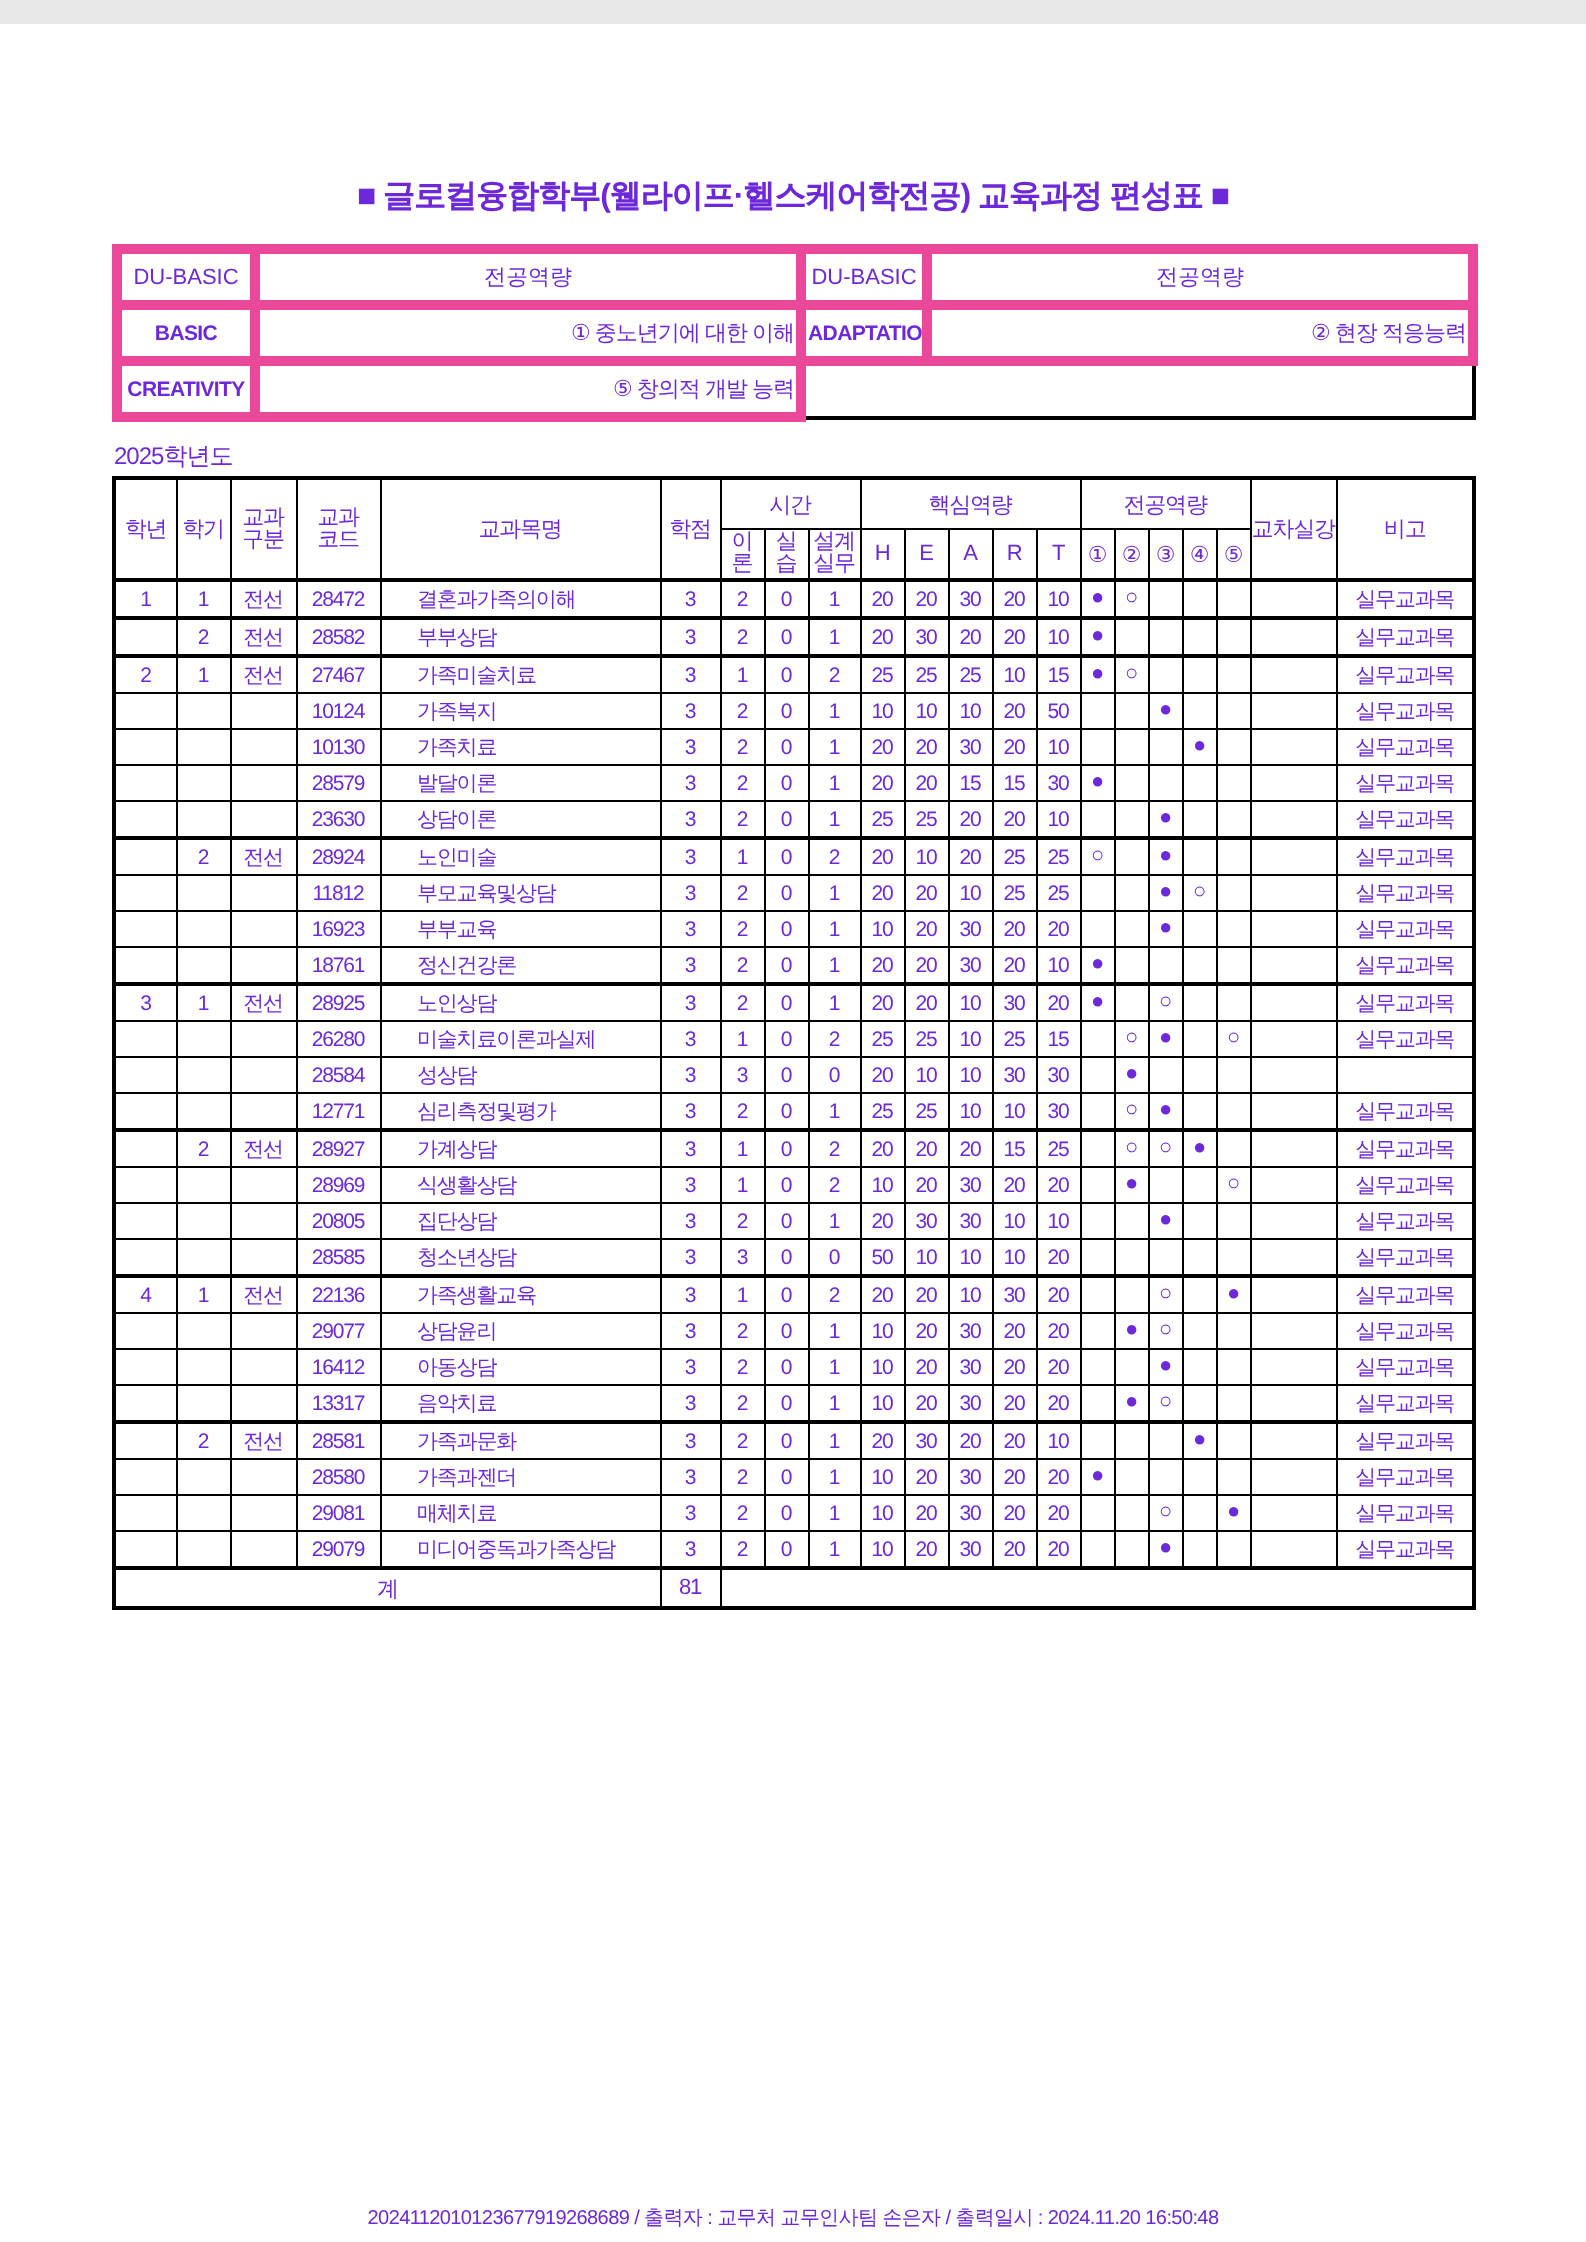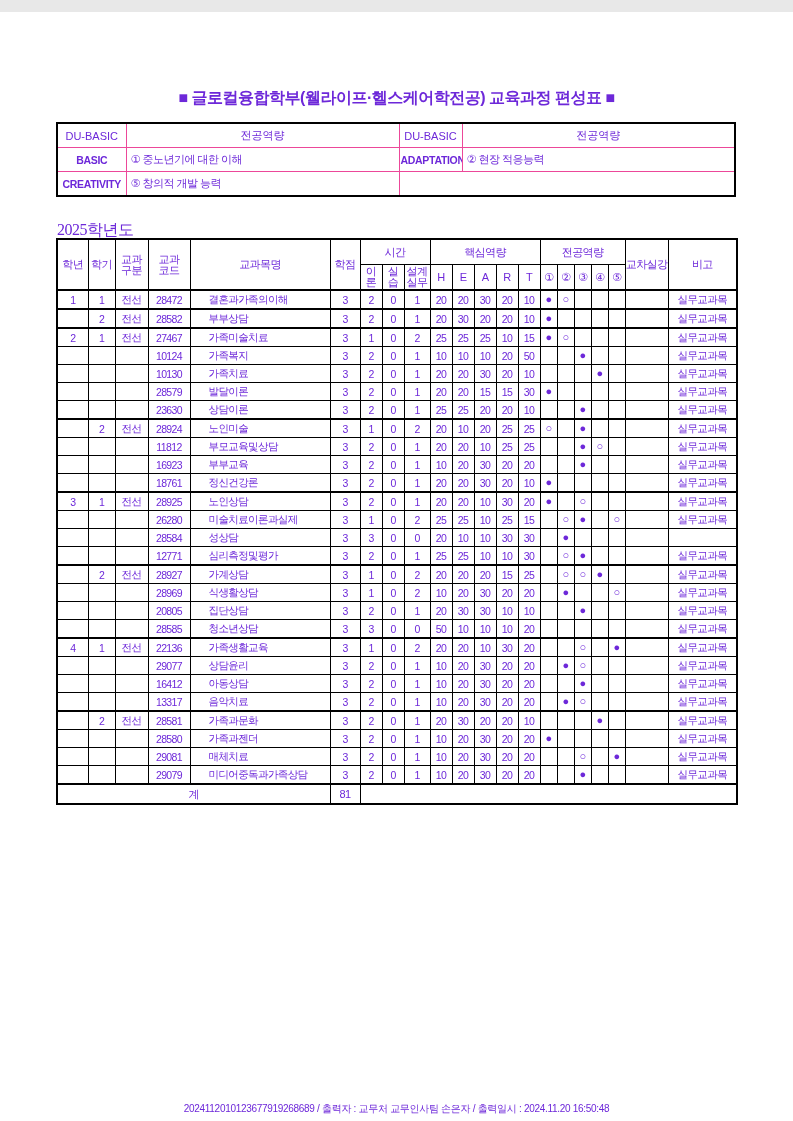--- a/index.html
+++ b/index.html
@@ -7,27 +7,27 @@
     position:relative;width:793px;height:1121px;margin:12px auto;background:#ffffff;
     font-family:"Liberation Sans","DejaVu Sans",sans-serif;color:#6d28d9;
   }
   .title{
     position:absolute;left:0;top:76px;width:793px;text-align:center;
     font-size:16px;font-weight:bold;letter-spacing:-0.5px;
   }
   
   table{border-collapse:collapse;table-layout:fixed;}
   .comp-table{position:absolute;left:56px;top:110px;width:678px;border:2px solid #000;}
-  .comp-table td{border:1px solid #ec4899;height:21px;font-size:10.5px;overflow:hidden;white-space:nowrap;}
+  .comp-table td{border:5px solid #ec4899;height:21px;font-size:10.5px;overflow:hidden;white-space:nowrap;}
   .comp-table .lbl{text-align:center;letter-spacing:-0.3px;font-weight:bold;}
   .comp-table .hdr{text-align:center;font-size:11px;}
-  .comp-table .val{text-align:left;padding-left:4px;font-size:11px;letter-spacing:-0.5px;}
+  .comp-table .val{text-align:right;padding-left:4px;font-size:11px;letter-spacing:-0.5px;}
   .comp-table .blank{border:0;}
   
-  .year-label{position:absolute;left:57px;top:208px;font-size:16px;letter-spacing:-0.5px;font-family:Liberation Serif, serif;}
+  .year-label{position:absolute;left:57px;top:208px;font-size:12px;letter-spacing:-0.5px;}
   
   .cur-table{position:absolute;left:56px;top:226px;width:682px;border:2px solid #000;}
   .cur-table th,.cur-table td{
     border:1px solid #000;font-weight:normal;text-align:center;
     font-size:10.5px;letter-spacing:-0.6px;overflow:hidden;padding:0;
   }
   .cur-table thead th{font-size:11px;height:24px;}
   .cur-table thead .pre{white-space:pre-line;line-height:11px;}
   .cur-table tbody td{height:17px;white-space:nowrap;}
   .cur-table td.l{text-align:left;padding-left:18px;}

